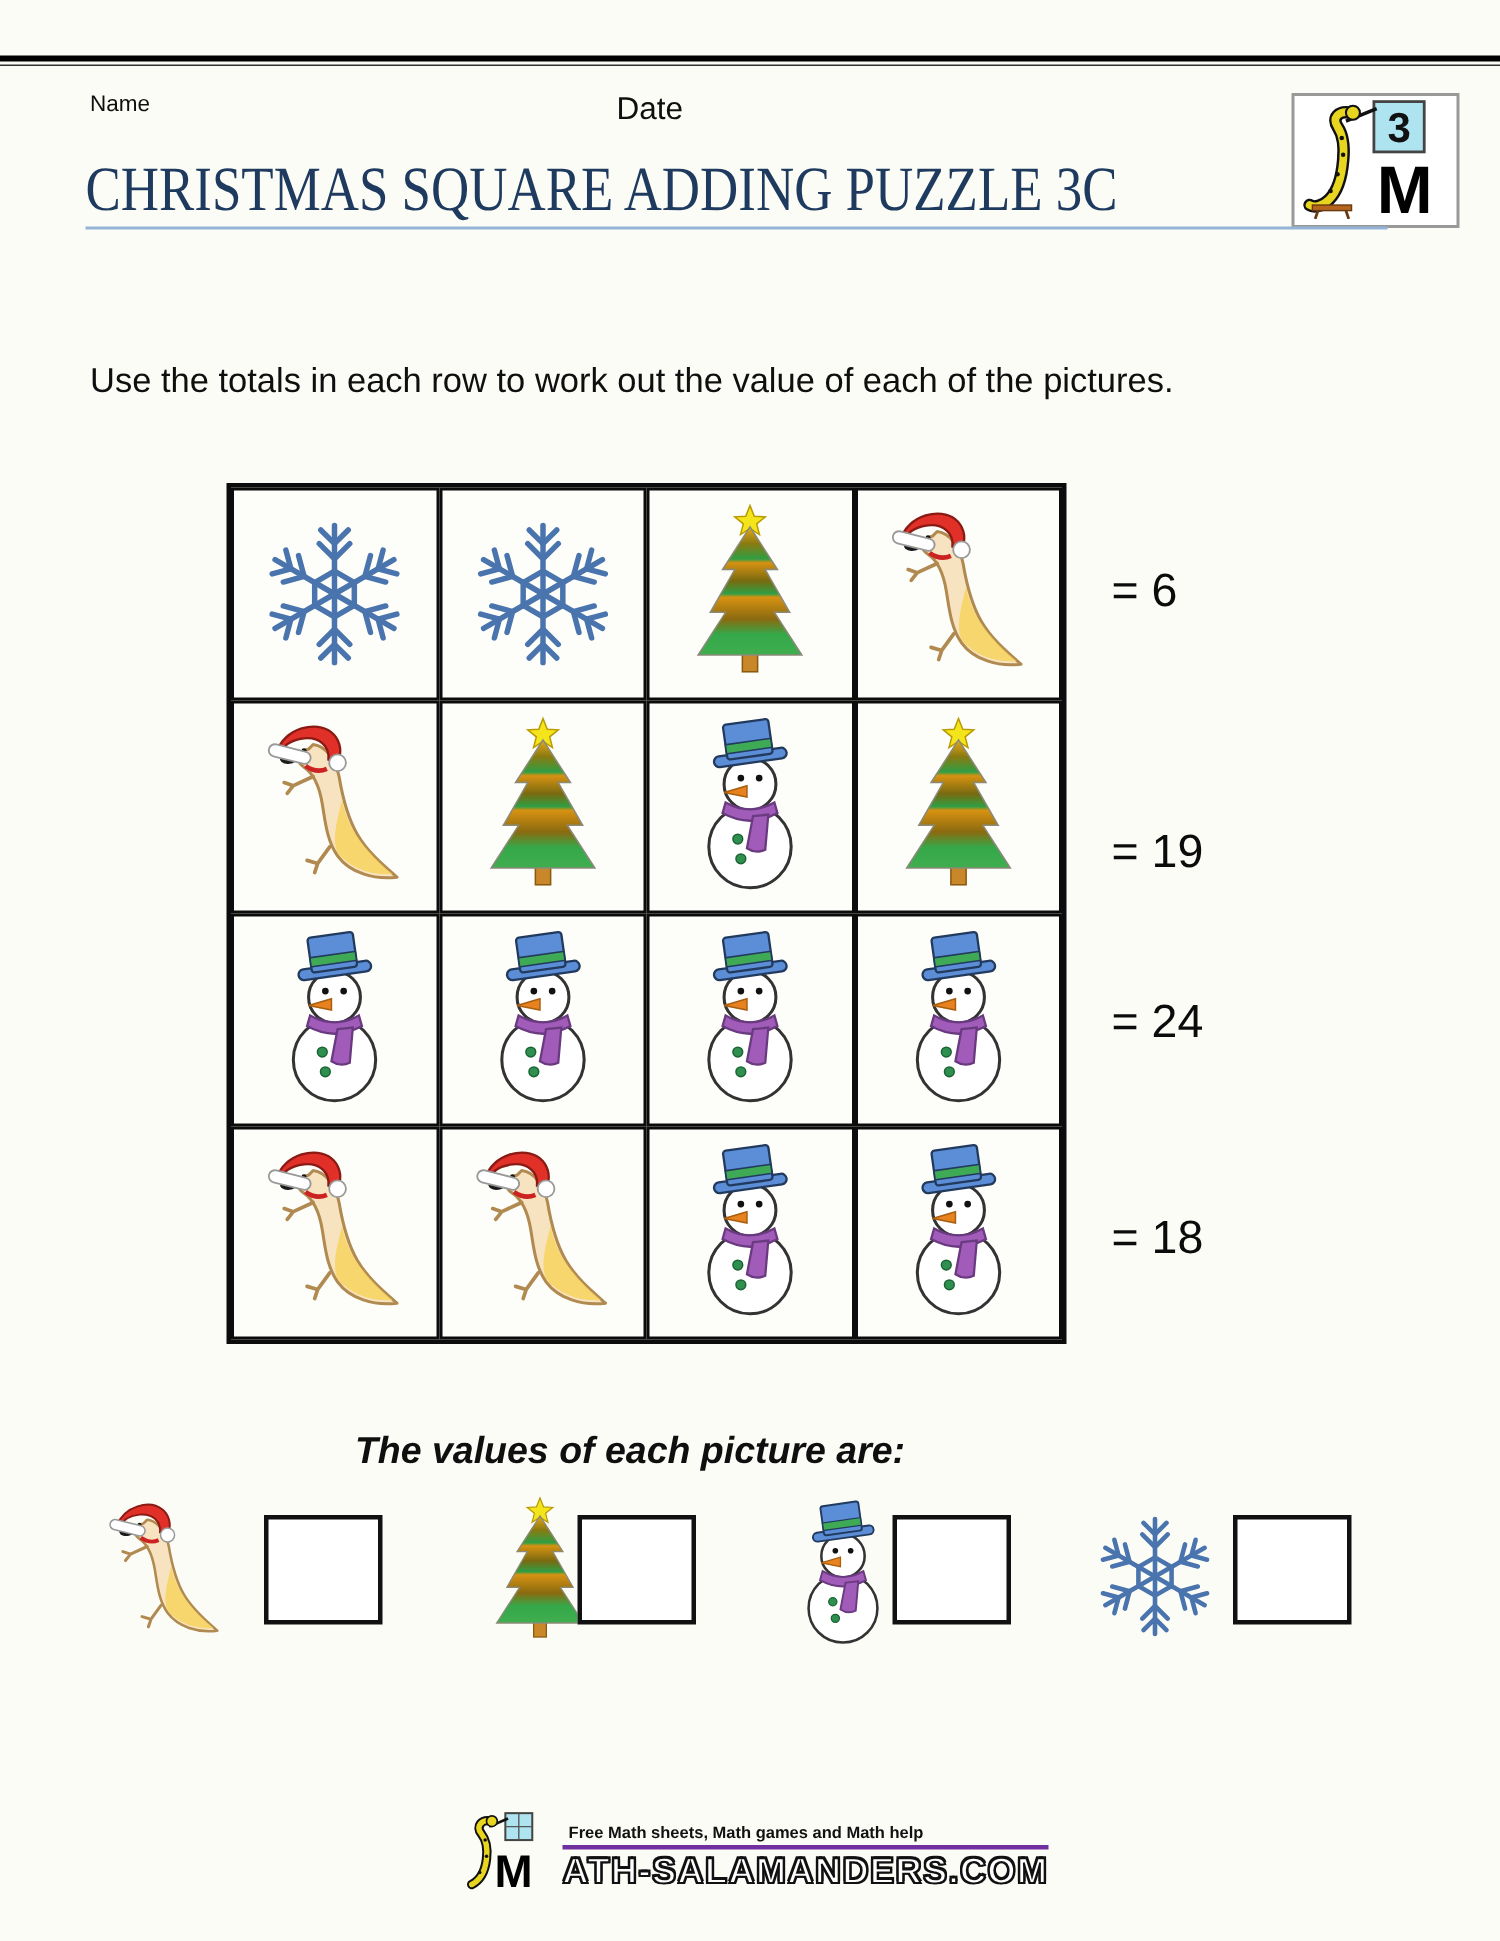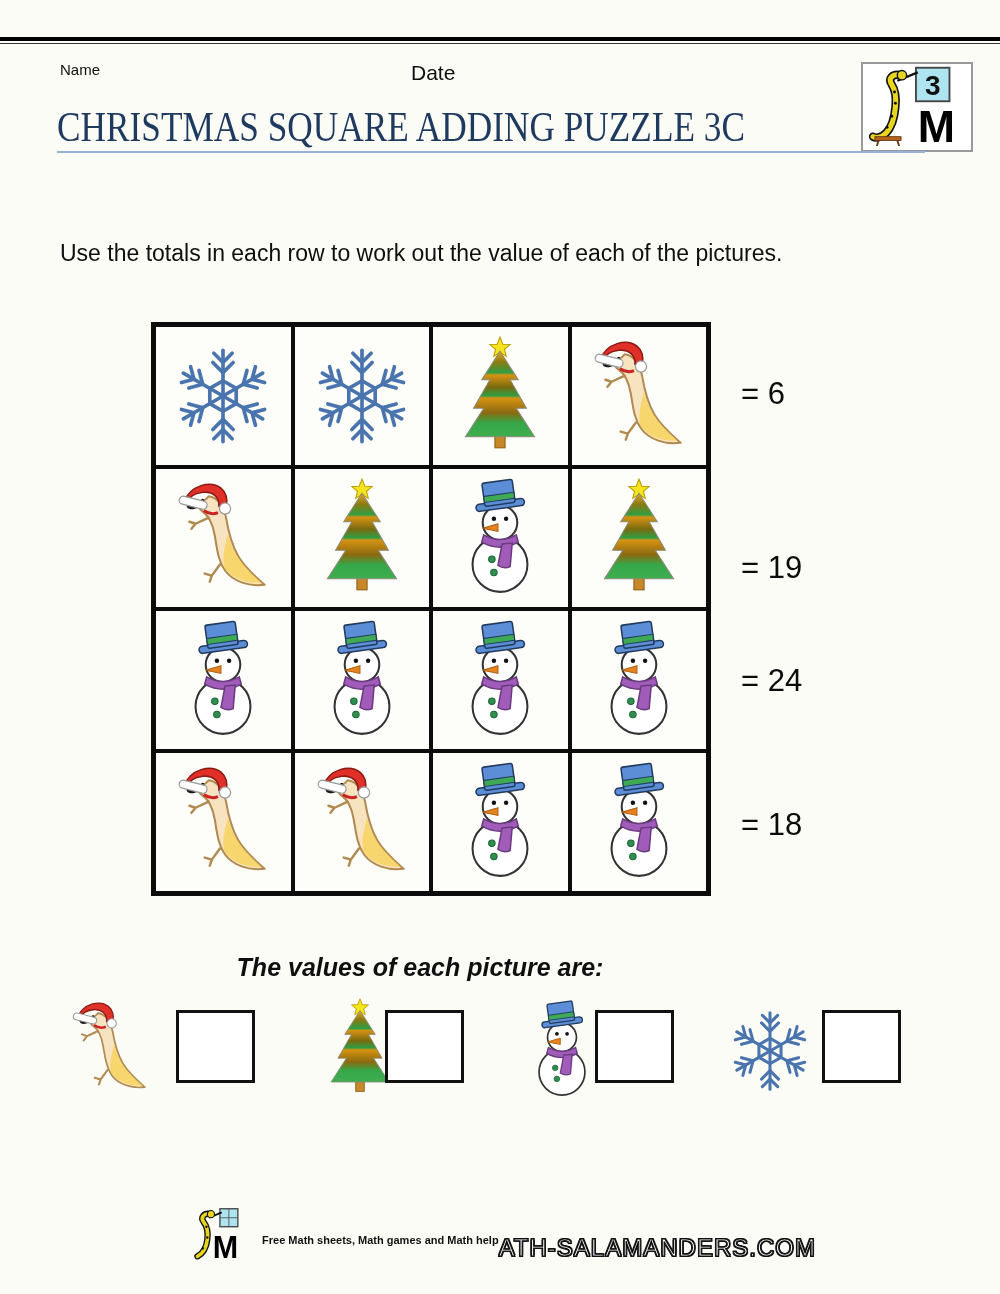--- a/index.html
+++ b/index.html
@@ -59,25 +59,25 @@
   }
   .ans-box-0{left:176px;top:1010px;}
   .ans-box-1{left:385px;top:1010px;}
   .ans-box-2{left:595px;top:1010px;}
   .ans-box-3{left:822px;top:1010px;}
   .footer{
     position:absolute;left:0;top:1204px;width:1000px;
     display:flex;justify-content:center;align-items:flex-end;gap:4px;
   }
   .footer-logo-svg{width:70px;height:58px;flex:0 0 auto;}
-  .footer-col{display:flex;flex-direction:row;}
+  .footer-col{display:flex;flex-direction:column;}
   .footer-tagline{font-size:11px;font-weight:bold;color:#111;white-space:nowrap;padding-left:4px;}
   .footer-rule{height:3px;background:#7030a0;margin:2px 0 1px 0;}
   .footer-site{
-    font-size:24px;font-weight:normal;letter-spacing:1px;white-space:nowrap;
+    font-size:24px;font-weight:bold;letter-spacing:1px;white-space:nowrap;
     color:#fff;-webkit-text-stroke:1.2px #111;
     text-shadow:-1px -1px 0 #111,1px -1px 0 #111,-1px 1px 0 #111,1px 1px 0 #111;
   }
 </style>
 </head>
 <body>
 
 <svg width="0" height="0" style="position:absolute" aria-hidden="true">
   <defs>
     <linearGradient id="treeGrad" x1="0" y1="0" x2="0" y2="1">

